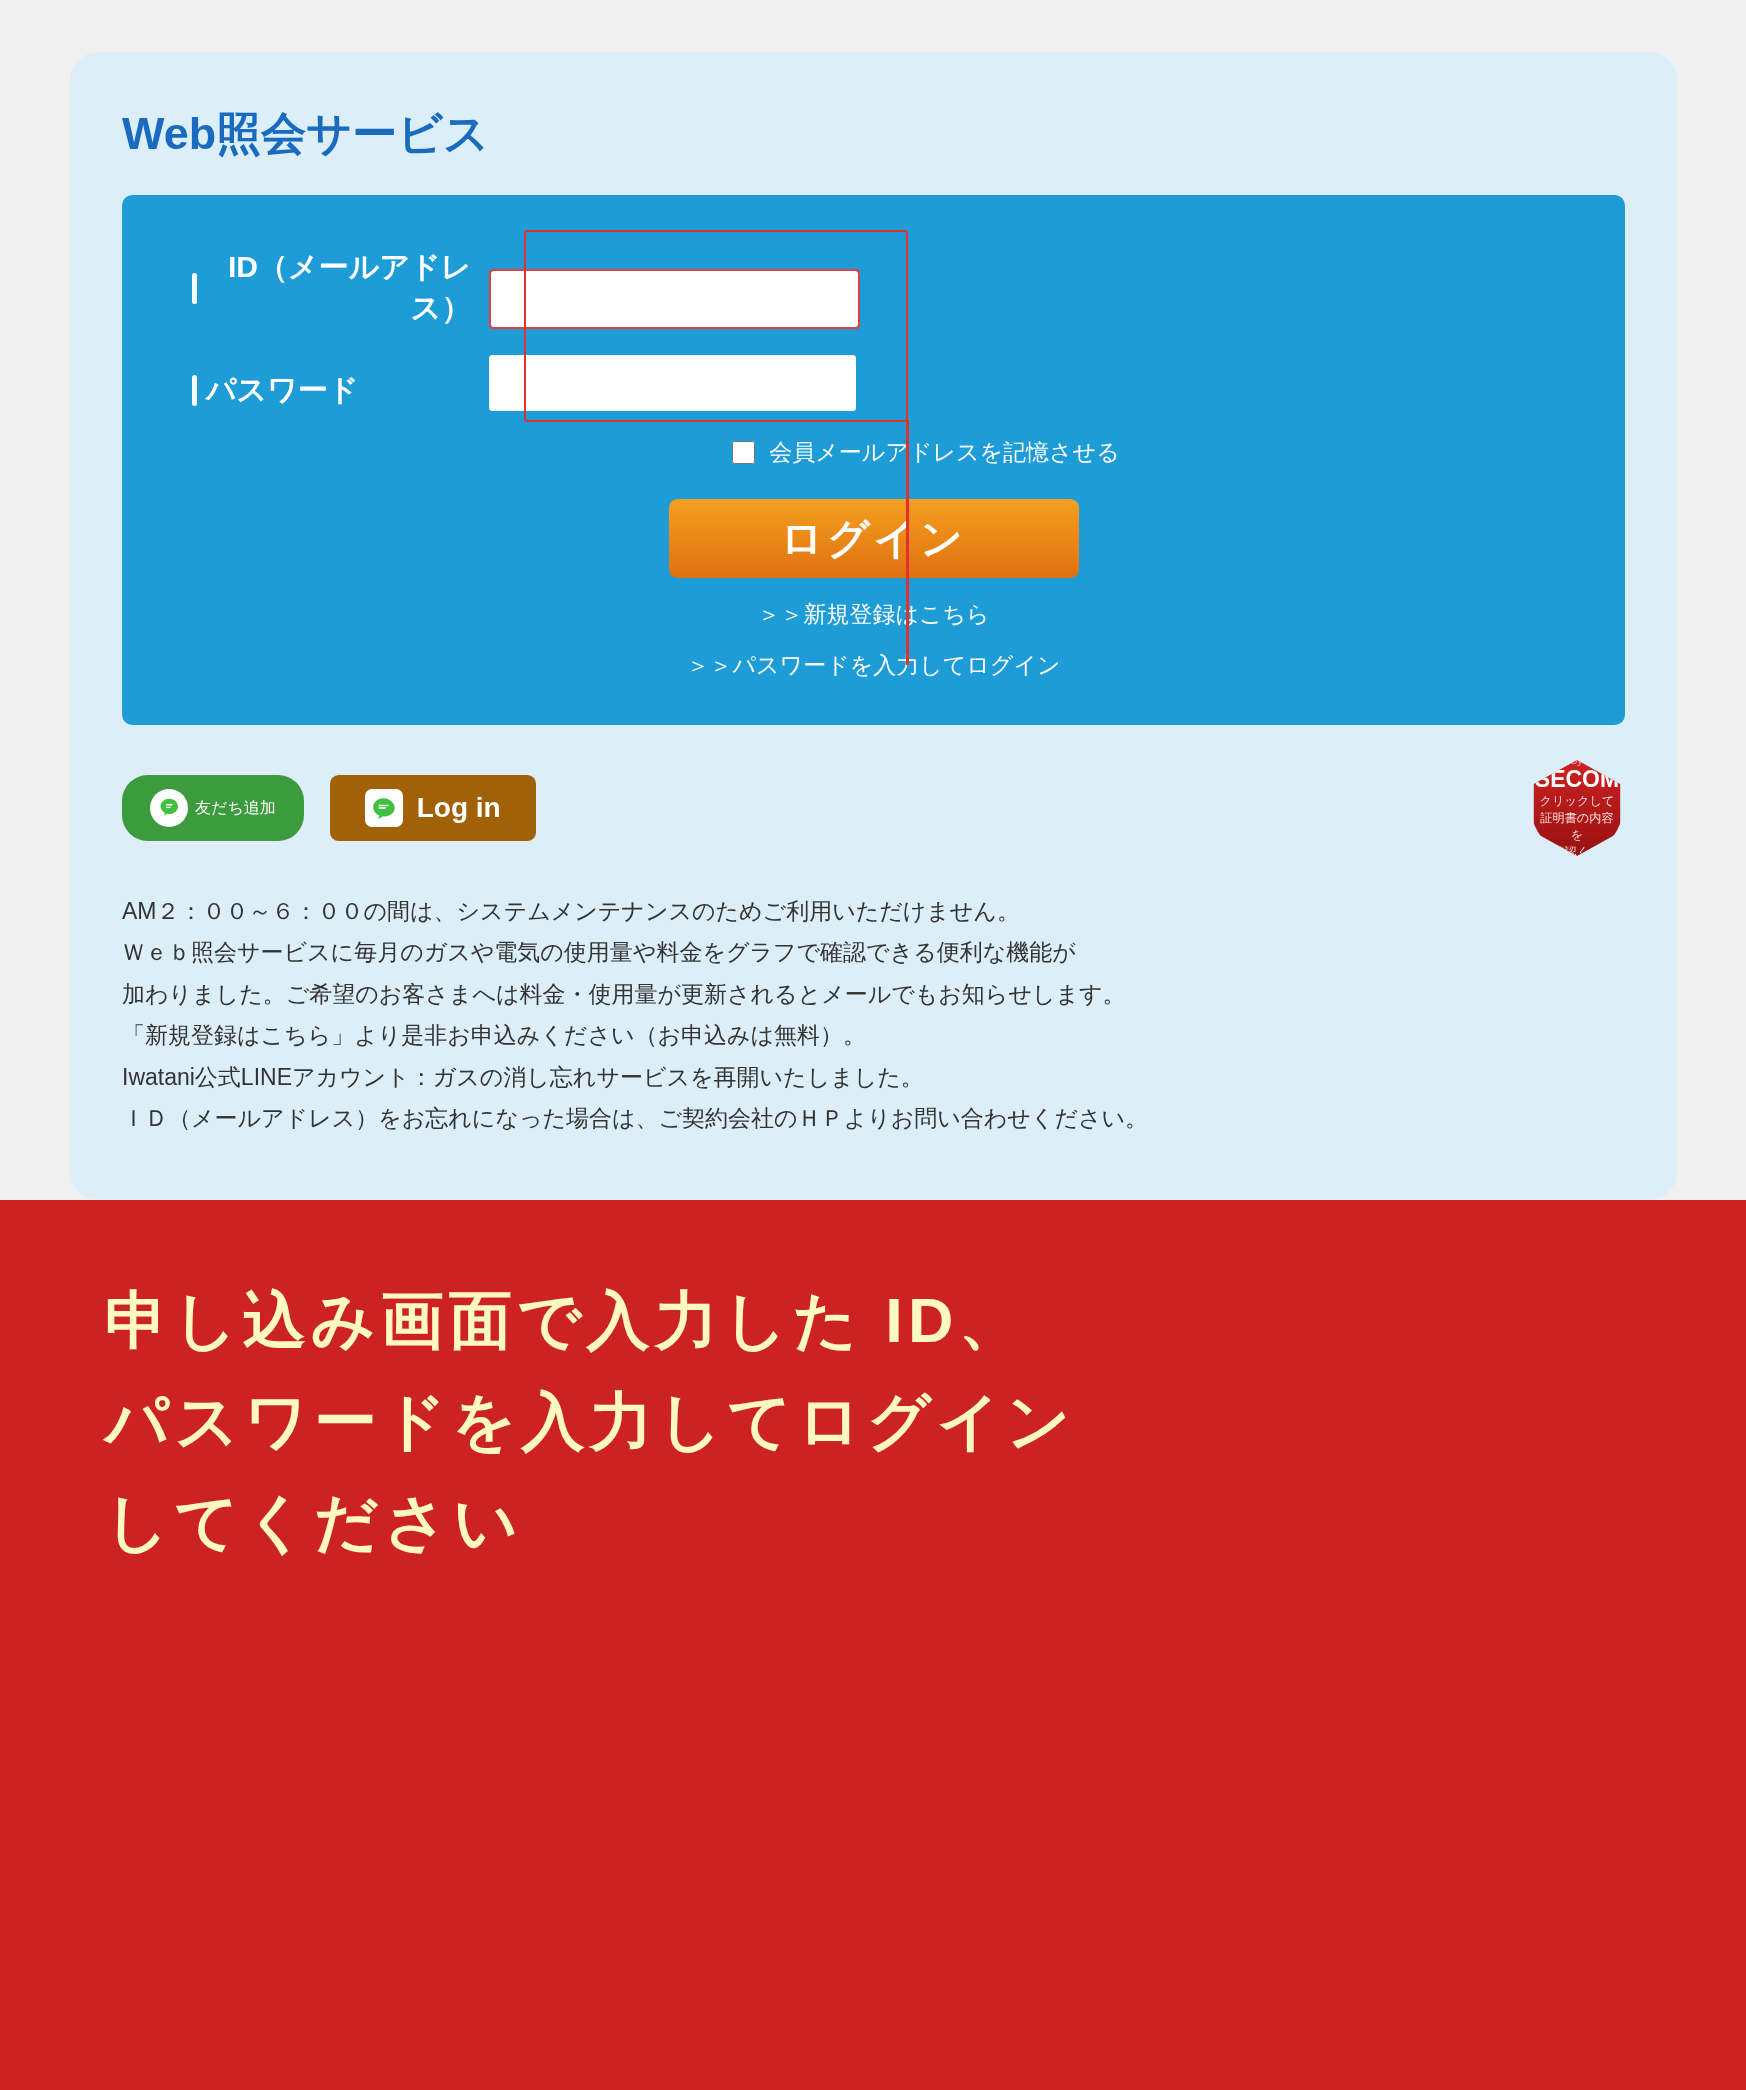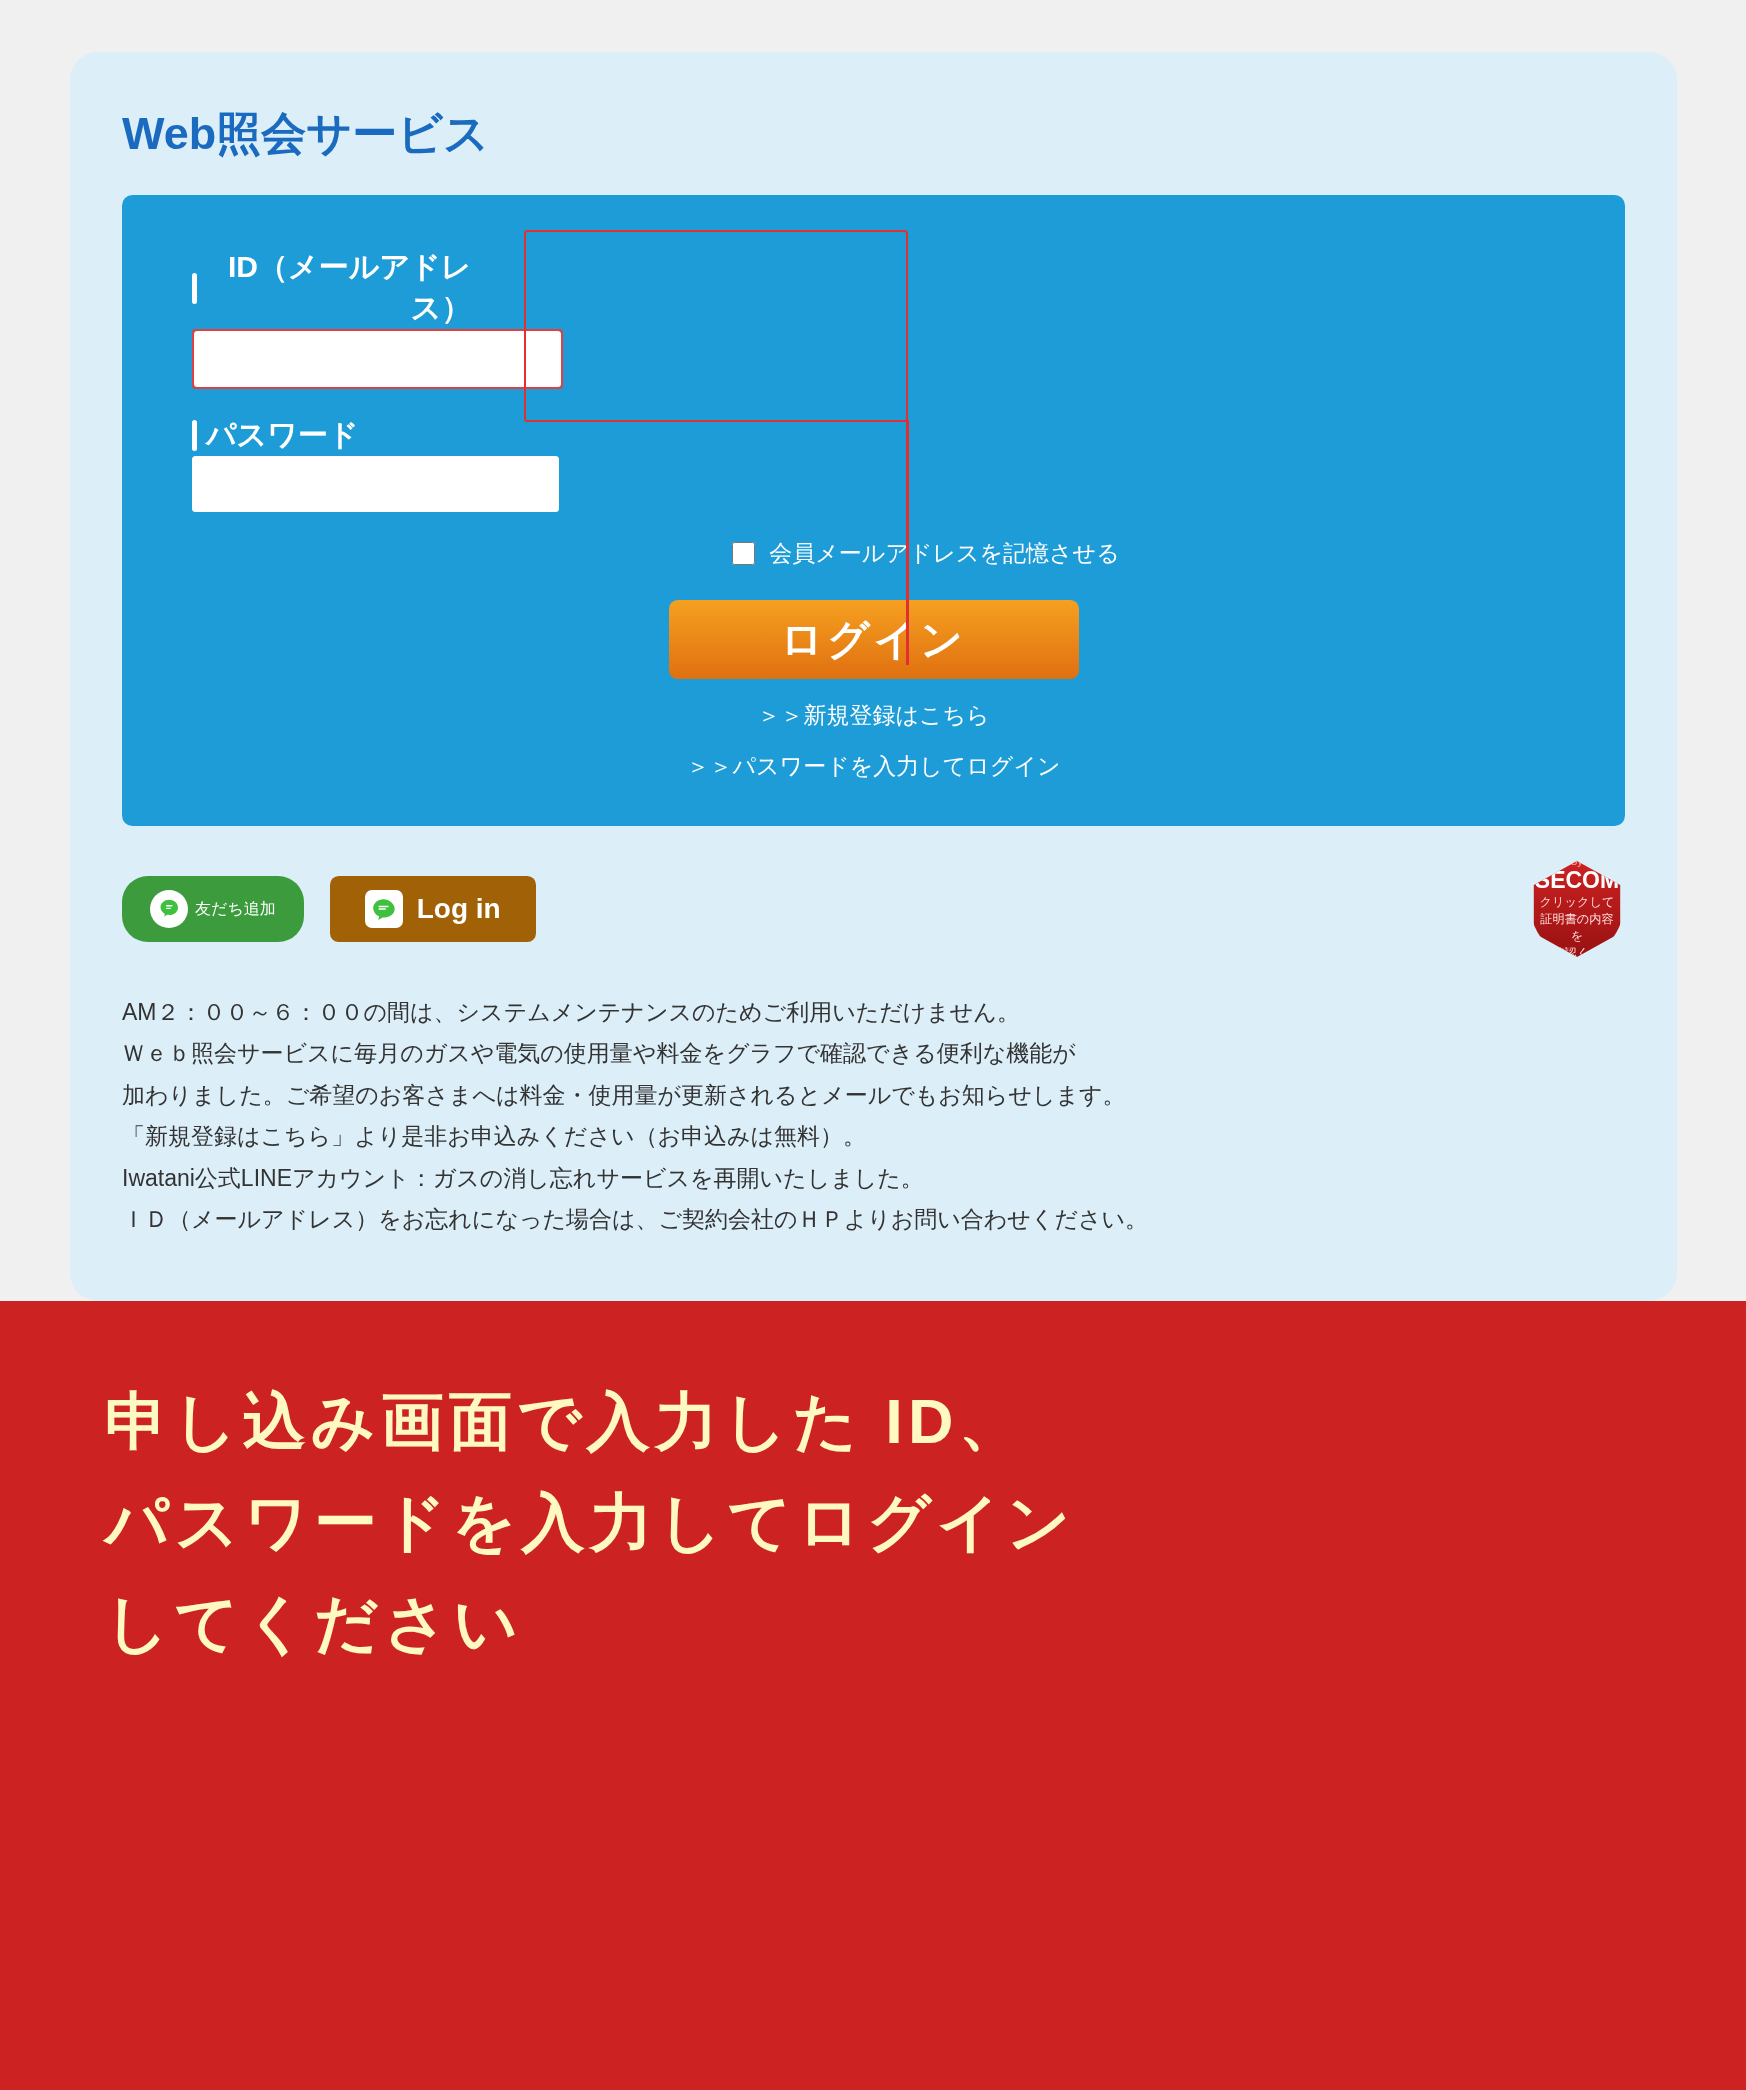--- a/index.html
+++ b/index.html
@@ -36,23 +36,22 @@
     
     .login-box {
       background: #1e9cd7;
       border-radius: 10.5px;
       padding: 52px 70px 44px 70px;
       position: relative;
     }
 
     .form-row {
       display: flex;
-      align-items: flex-start;
+      align-items: flex-end;
       margin-bottom: 26px;
-      flex-direction: column;
     }
 
     .field-label {
       color: white;
       font-size: 30px;
       font-weight: bold;
       width: 297px;
       text-align: right;
       padding-right: 17.5px;
       display: flex;

